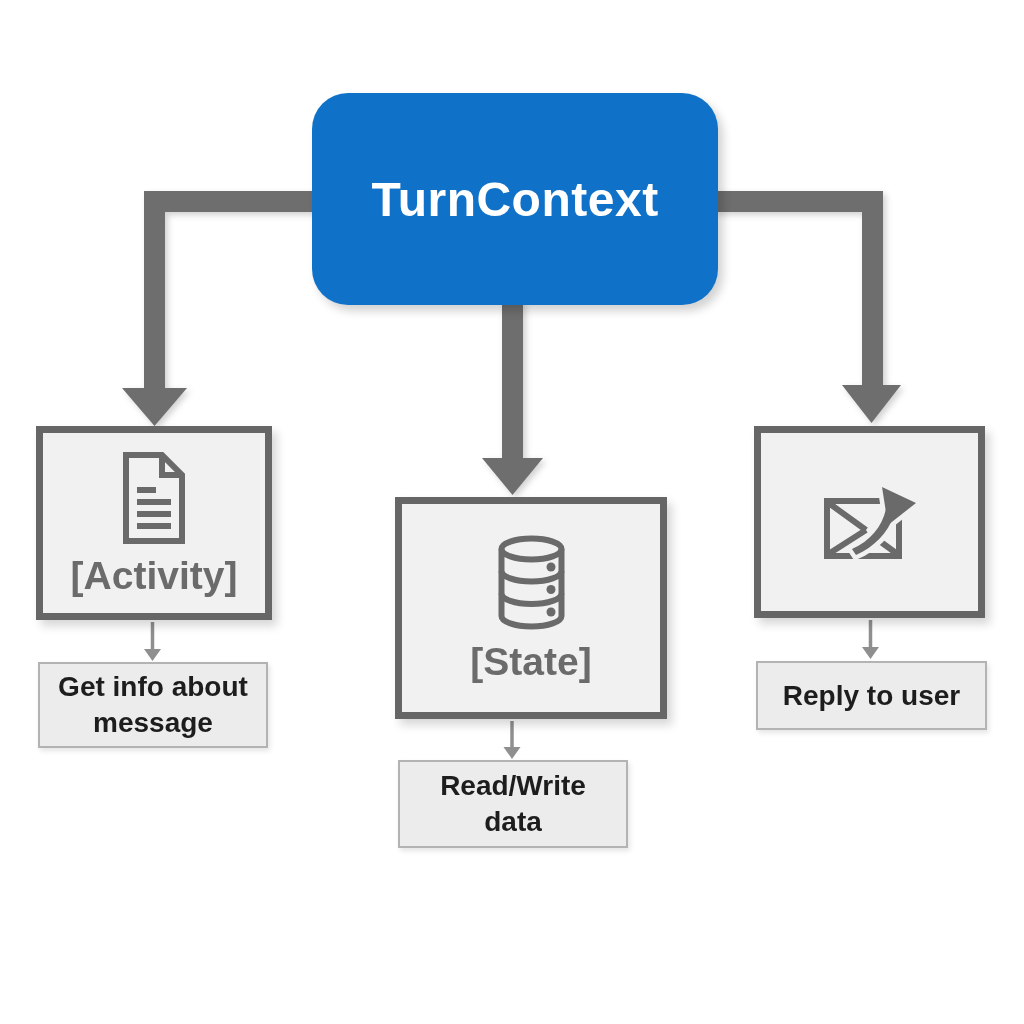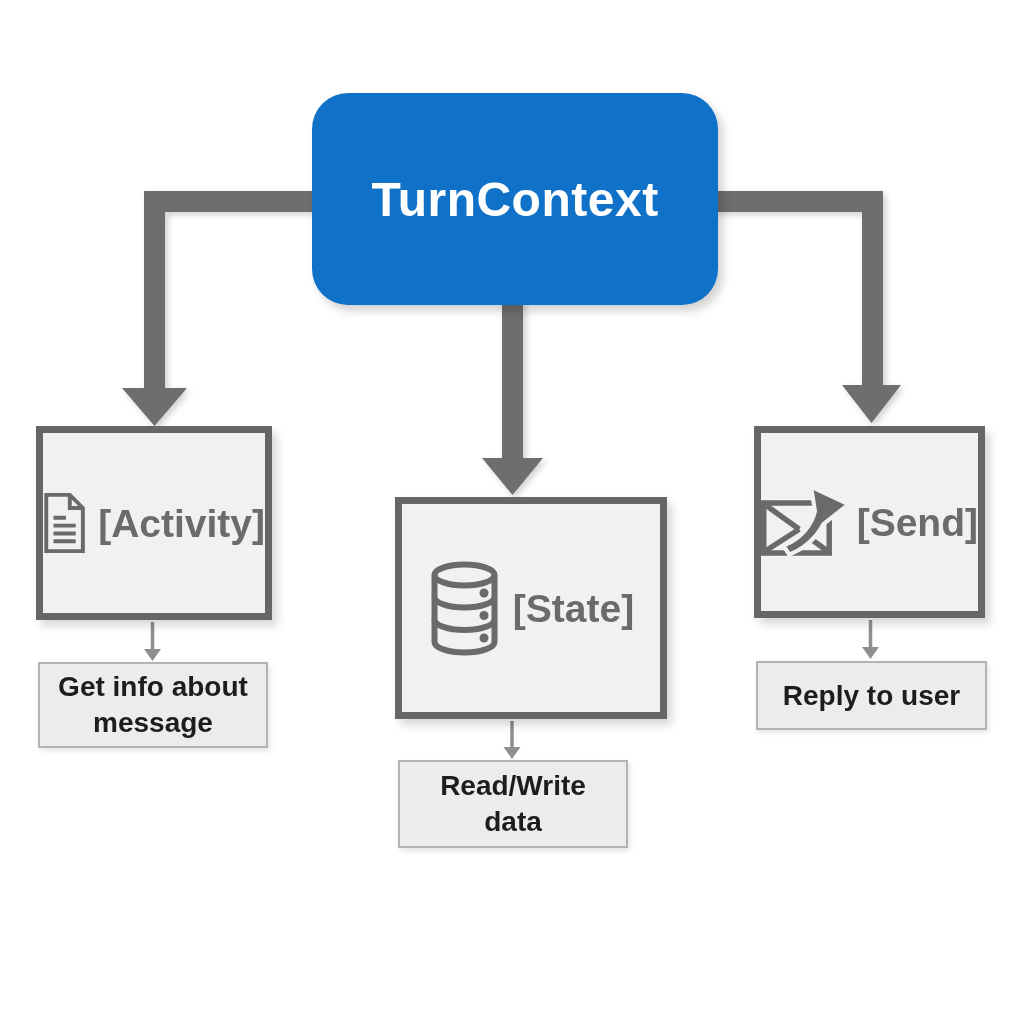--- a/index.html
+++ b/index.html
@@ -28,21 +28,21 @@
     position: absolute; left: 312px; top: 93px; width: 406px; height: 212px;
     background: var(--accent-blue); border-radius: 36px;
     display: flex; align-items: center; justify-content: center;
     box-shadow: 5px 6px 10px rgba(0,0,0,0.18);
   }
   .root-label { color: #ffffff; font-size: 48px; font-weight: 700; letter-spacing: 0.5px; }
 
   .node {
     position: absolute; background: var(--node-fill);
     border: 7px solid var(--node-border);
-    display: flex; flex-direction: row; align-items: center; justify-content: center;
+    display: flex; flex-direction: column; align-items: center; justify-content: center;
     gap: 12px; box-shadow: 5px 6px 9px rgba(0,0,0,0.16);
   }
   .node-activity { left: 36px;  top: 426px; width: 236px; height: 194px; }
   .node-state    { left: 395px; top: 497px; width: 272px; height: 222px; }
   .node-send     { left: 754px; top: 426px; width: 231px; height: 192px; }
   .node-label { color: var(--node-label); font-size: 39px; font-weight: 700; line-height: 1; }
 
   .icon-stroke { stroke: var(--icon); fill: none; stroke-width: 6; stroke-linejoin: miter; }
   .icon-fill { fill: var(--icon); }
   .icon-halo { fill: var(--node-fill); stroke: var(--node-fill); stroke-width: 9; }
@@ -122,21 +122,20 @@
     <svg width="92" height="75" viewBox="0 0 92 75" xmlns="http://www.w3.org/2000/svg">
       <path class="icon-stroke" d="M3 16 H75 V71 H3 Z"></path>
       <path class="icon-stroke" d="M6 19 L42 45 M6 68 L42 45 M72 68 L50 52"></path>
       <g>
         <path class="icon-halo" d="M28 64 C46 56 58 42 62 24 L70 30 C64 48 50 62 32 70 Z"></path>
         <polygon class="icon-halo" points="58,2 92,18 64,40"></polygon>
         <path class="icon-fill" d="M28 64 C46 56 58 42 62 24 L70 30 C64 48 50 62 32 70 Z"></path>
         <polygon class="icon-fill" points="58,2 92,18 64,40"></polygon>
       </g>
     </svg>
-    <span class="node-label">[Send]</span>
   </div>
 
   <div class="subbox subbox-activity">
     <span class="subbox-text">Get info about
 message</span>
   </div>
   <div class="subbox subbox-send">
     <span class="subbox-text">Reply to user</span>
   </div>
   <div class="subbox subbox-state">

